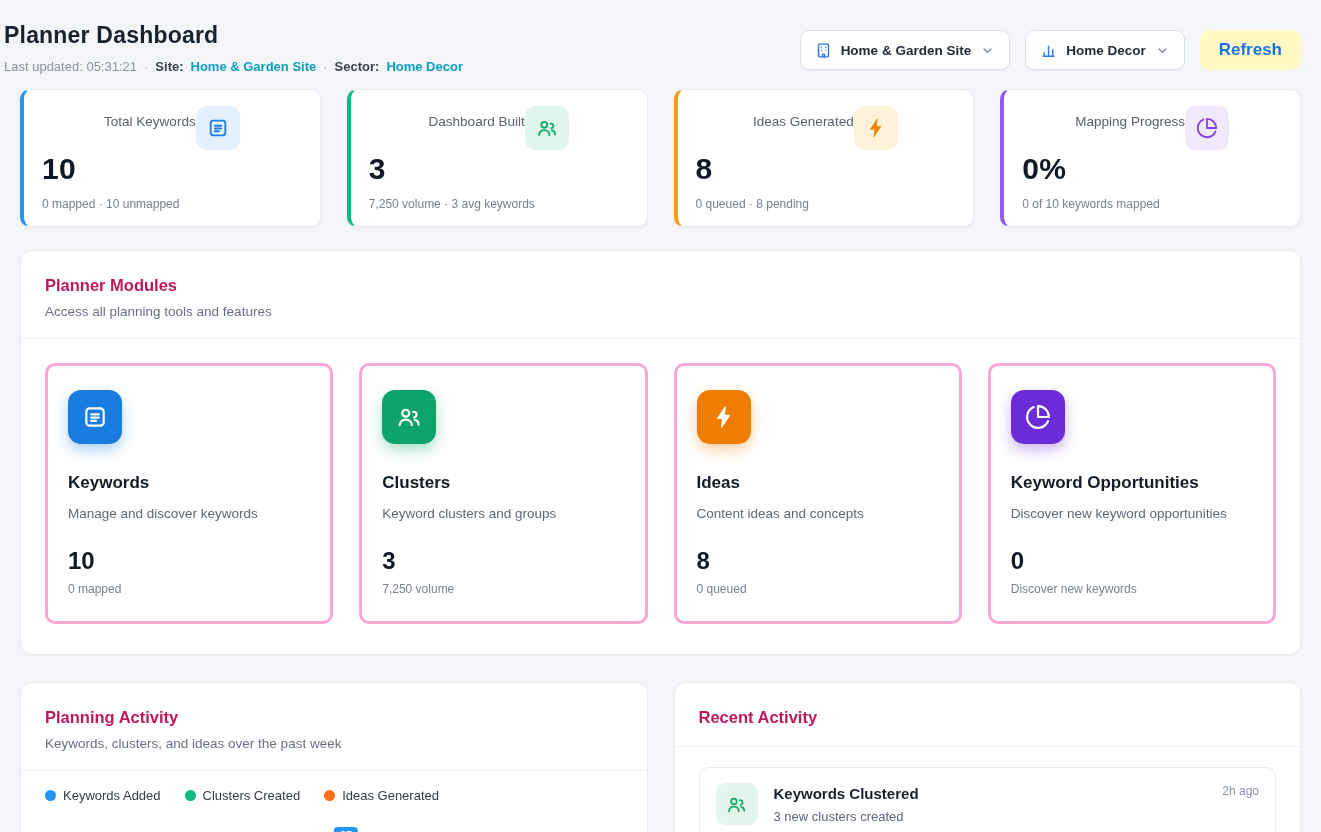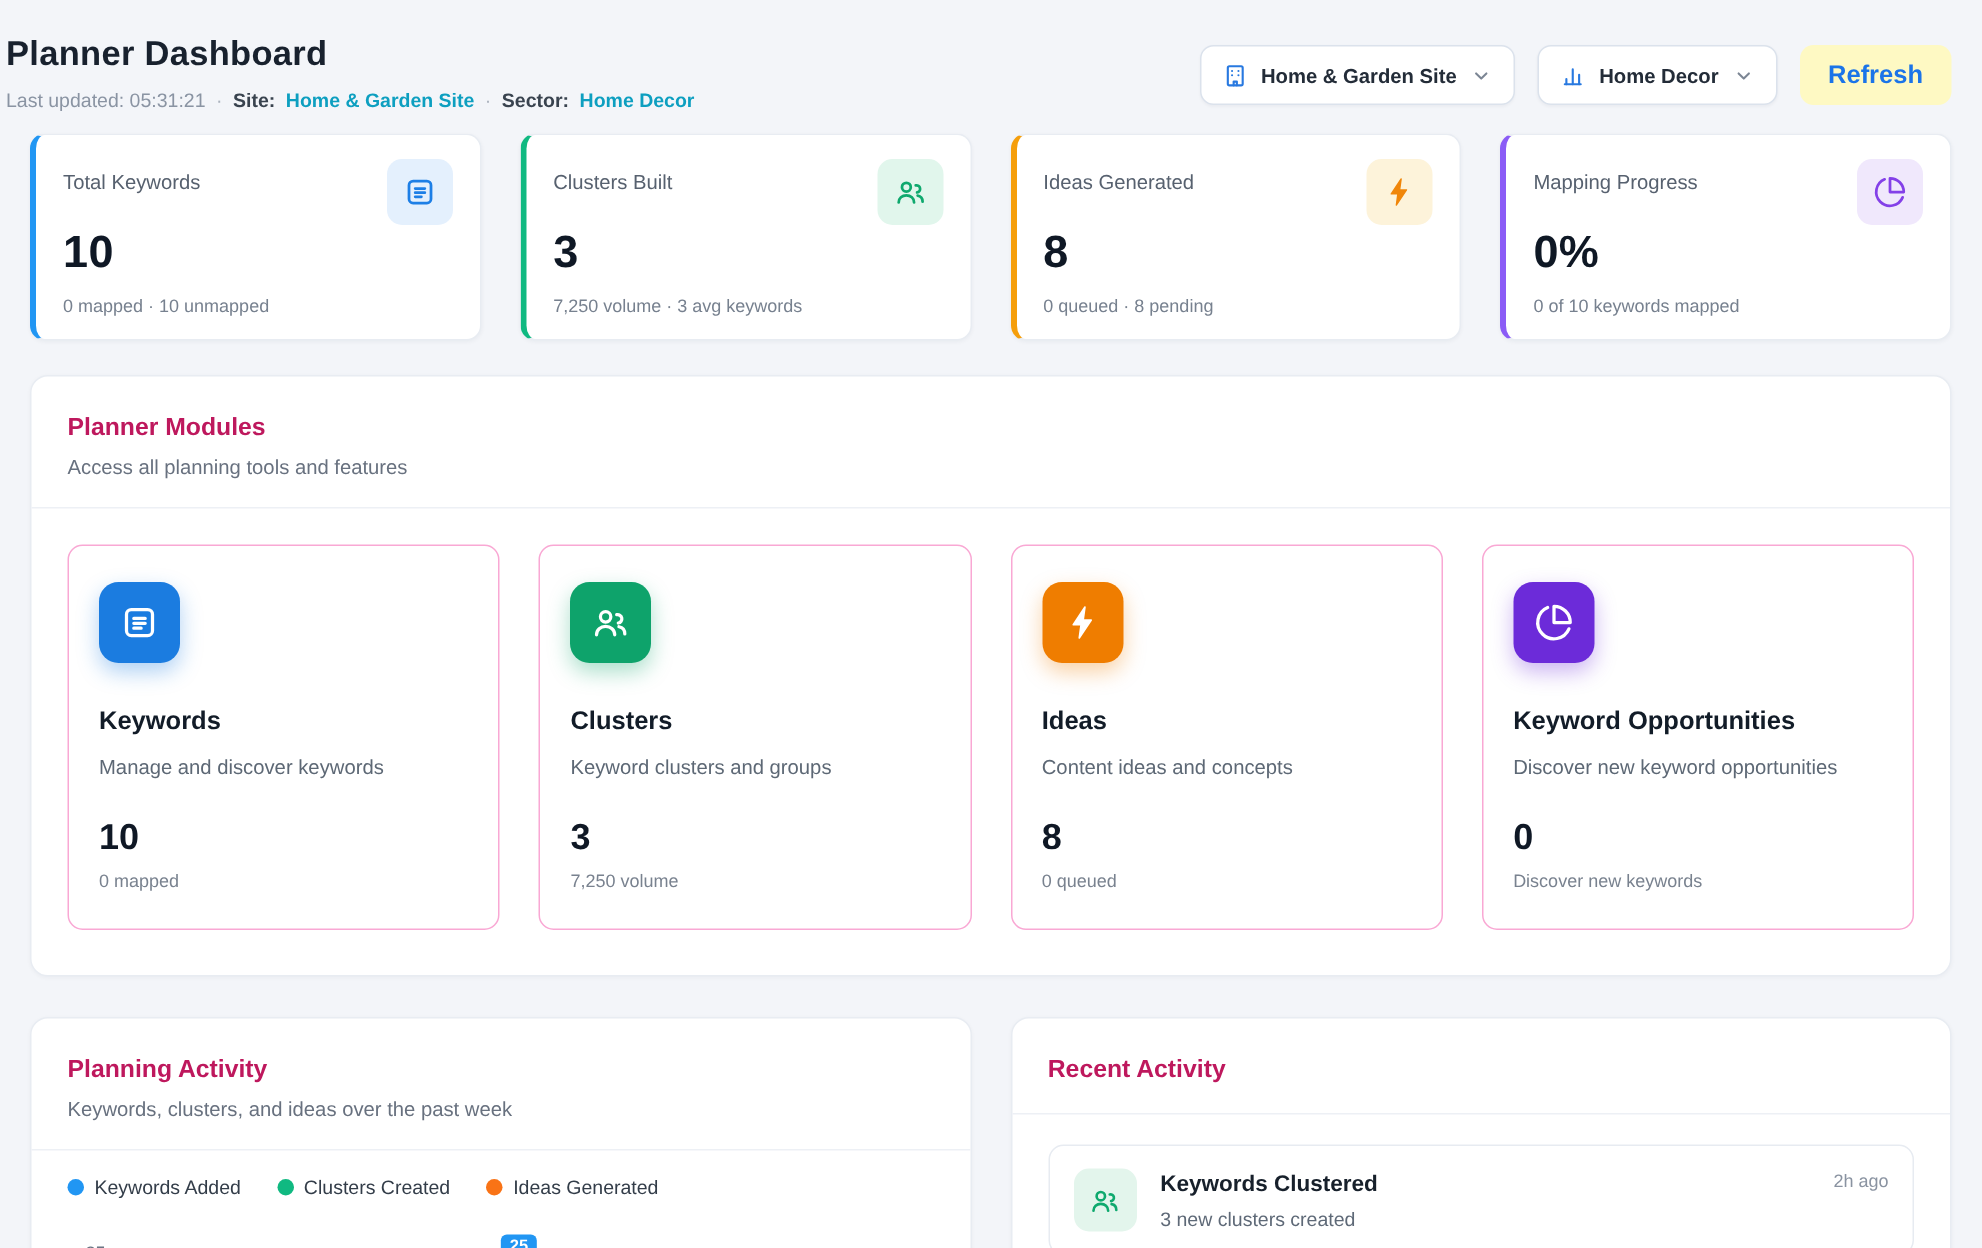--- a/index.html
+++ b/index.html
@@ -38,39 +38,39 @@
   
   .stats-row { display:grid; grid-template-columns:repeat(4,1fr); gap:26px; padding:0 20px; margin-top:15px; }
   .stat-card {
     background:#fff; border:1px solid #e8ecf2; border-left-width:4px; border-radius:10px;
     padding:16px 18px 15px 18px; box-shadow:0 1px 3px rgba(20,30,50,.05); min-height:126px;
   }
   .acc-blue   { border-left-color:#2196f3; }
   .acc-green  { border-left-color:#10b981; }
   .acc-orange { border-left-color:#f59e0b; }
   .acc-purple { border-left-color:#8b5cf6; }
-  .stat-top { display:flex; justify-content:space-between; align-items:flex-start; }
+  .stat-top { display:flex; justify-content:center; align-items:flex-start; }
   .stat-label { font-size:13.5px; color:#57616f; padding-top:8px; }
   .stat-iconbox { width:44px; height:44px; border-radius:10px; display:flex; align-items:center; justify-content:center; }
   .stat-iconbox svg { width:22px; height:22px; }
   .tint-blue   { background:#e4f0fd; color:#1d7fe6; }
   .tint-green  { background:#e1f6ec; color:#0fa96e; }
   .tint-yellow { background:#fdf3da; color:#f0860a; }
   .tint-purple { background:#f0e8fc; color:#8440e8; }
   .stat-value { font-size:30px; font-weight:800; color:#0f1825; margin-top:2px; letter-spacing:.3px; }
   .stat-detail { font-size:12px; color:#77818f; margin-top:11px; }
 
   
   .modules-card { margin:23px 20px 0 20px; background:#fff; border:1px solid #e8ecf2; border-radius:12px; padding-bottom:30px; box-shadow:0 1px 3px rgba(20,30,50,.04); }
   .card-head { padding:25px 24px 19px 24px; }
   .card-title { font-size:16.5px; font-weight:700; color:#be185d; }
   .card-sub { font-size:13.5px; color:#68717f; margin-top:9px; }
   .divider { border-top:1px solid #edf0f5; }
   .modules-grid { display:grid; grid-template-columns:repeat(4,1fr); gap:26px; padding:24px 24px 0 24px; }
-  .module-card { background:#fff; border:1px solid #f9a8d4; border-radius:10px; padding:24px 38px 25px 20px; cursor:pointer; min-height:238px; }
+  .module-card { background:#fff; border:3px solid #f9a8d4; border-radius:10px; padding:24px 38px 25px 20px; cursor:pointer; min-height:238px; }
   .module-icon { width:54px; height:54px; border-radius:13px; display:flex; align-items:center; justify-content:center; color:#fff; }
   .module-icon svg { width:26px; height:26px; }
   .m-blue   { background:#1b7ce0; box-shadow:0 6px 14px rgba(27,124,224,.35); }
   .m-green  { background:#0ea36b; box-shadow:0 6px 14px rgba(14,163,107,.35); }
   .m-orange { background:#ef7d00; box-shadow:0 6px 14px rgba(239,125,0,.35); }
   .m-purple { background:#6c2bd9; box-shadow:0 6px 14px rgba(108,43,217,.35); }
   .module-title { font-size:17px; font-weight:700; color:#121c28; margin-top:29px; }
   .module-desc { font-size:13.5px; color:#5d6875; margin-top:13px; }
   .module-value { font-size:24px; font-weight:800; color:#0f1825; margin-top:26px; }
   .module-detail { font-size:12px; color:#79828f; margin-top:7px; }
@@ -162,21 +162,21 @@
               <path d="M8.5 9.5h7M8.5 12.5h7M8.5 15.5h4.5"></path>
             </svg>
         </div>
       </div>
       <div class="stat-value">10</div>
       <div class="stat-detail">0 mapped · 10 unmapped</div>
     </div>
 
     <div class="stat-card acc-green">
       <div class="stat-top">
-        <div class="stat-label">Clusters Built</div>
+        <div class="stat-label">Dashboard Built</div>
         <div class="stat-iconbox tint-green">
           <svg viewBox="0 0 24 24" fill="none" stroke="currentColor" stroke-width="2" stroke-linecap="round" stroke-linejoin="round">
               <circle cx="9" cy="8.5" r="3.2"></circle>
               <path d="M3.4 19.6c0-3.1 2.5-5.2 5.6-5.2s5.6 2.1 5.6 5.2"></path>
               <path d="M15.8 7.2a2.6 2.6 0 1 1 1 5.1"></path>
               <path d="M17.2 14.6c2.2.4 3.6 2.1 3.6 4.4"></path>
             </svg>
         </div>
       </div>
       <div class="stat-value">3</div>

